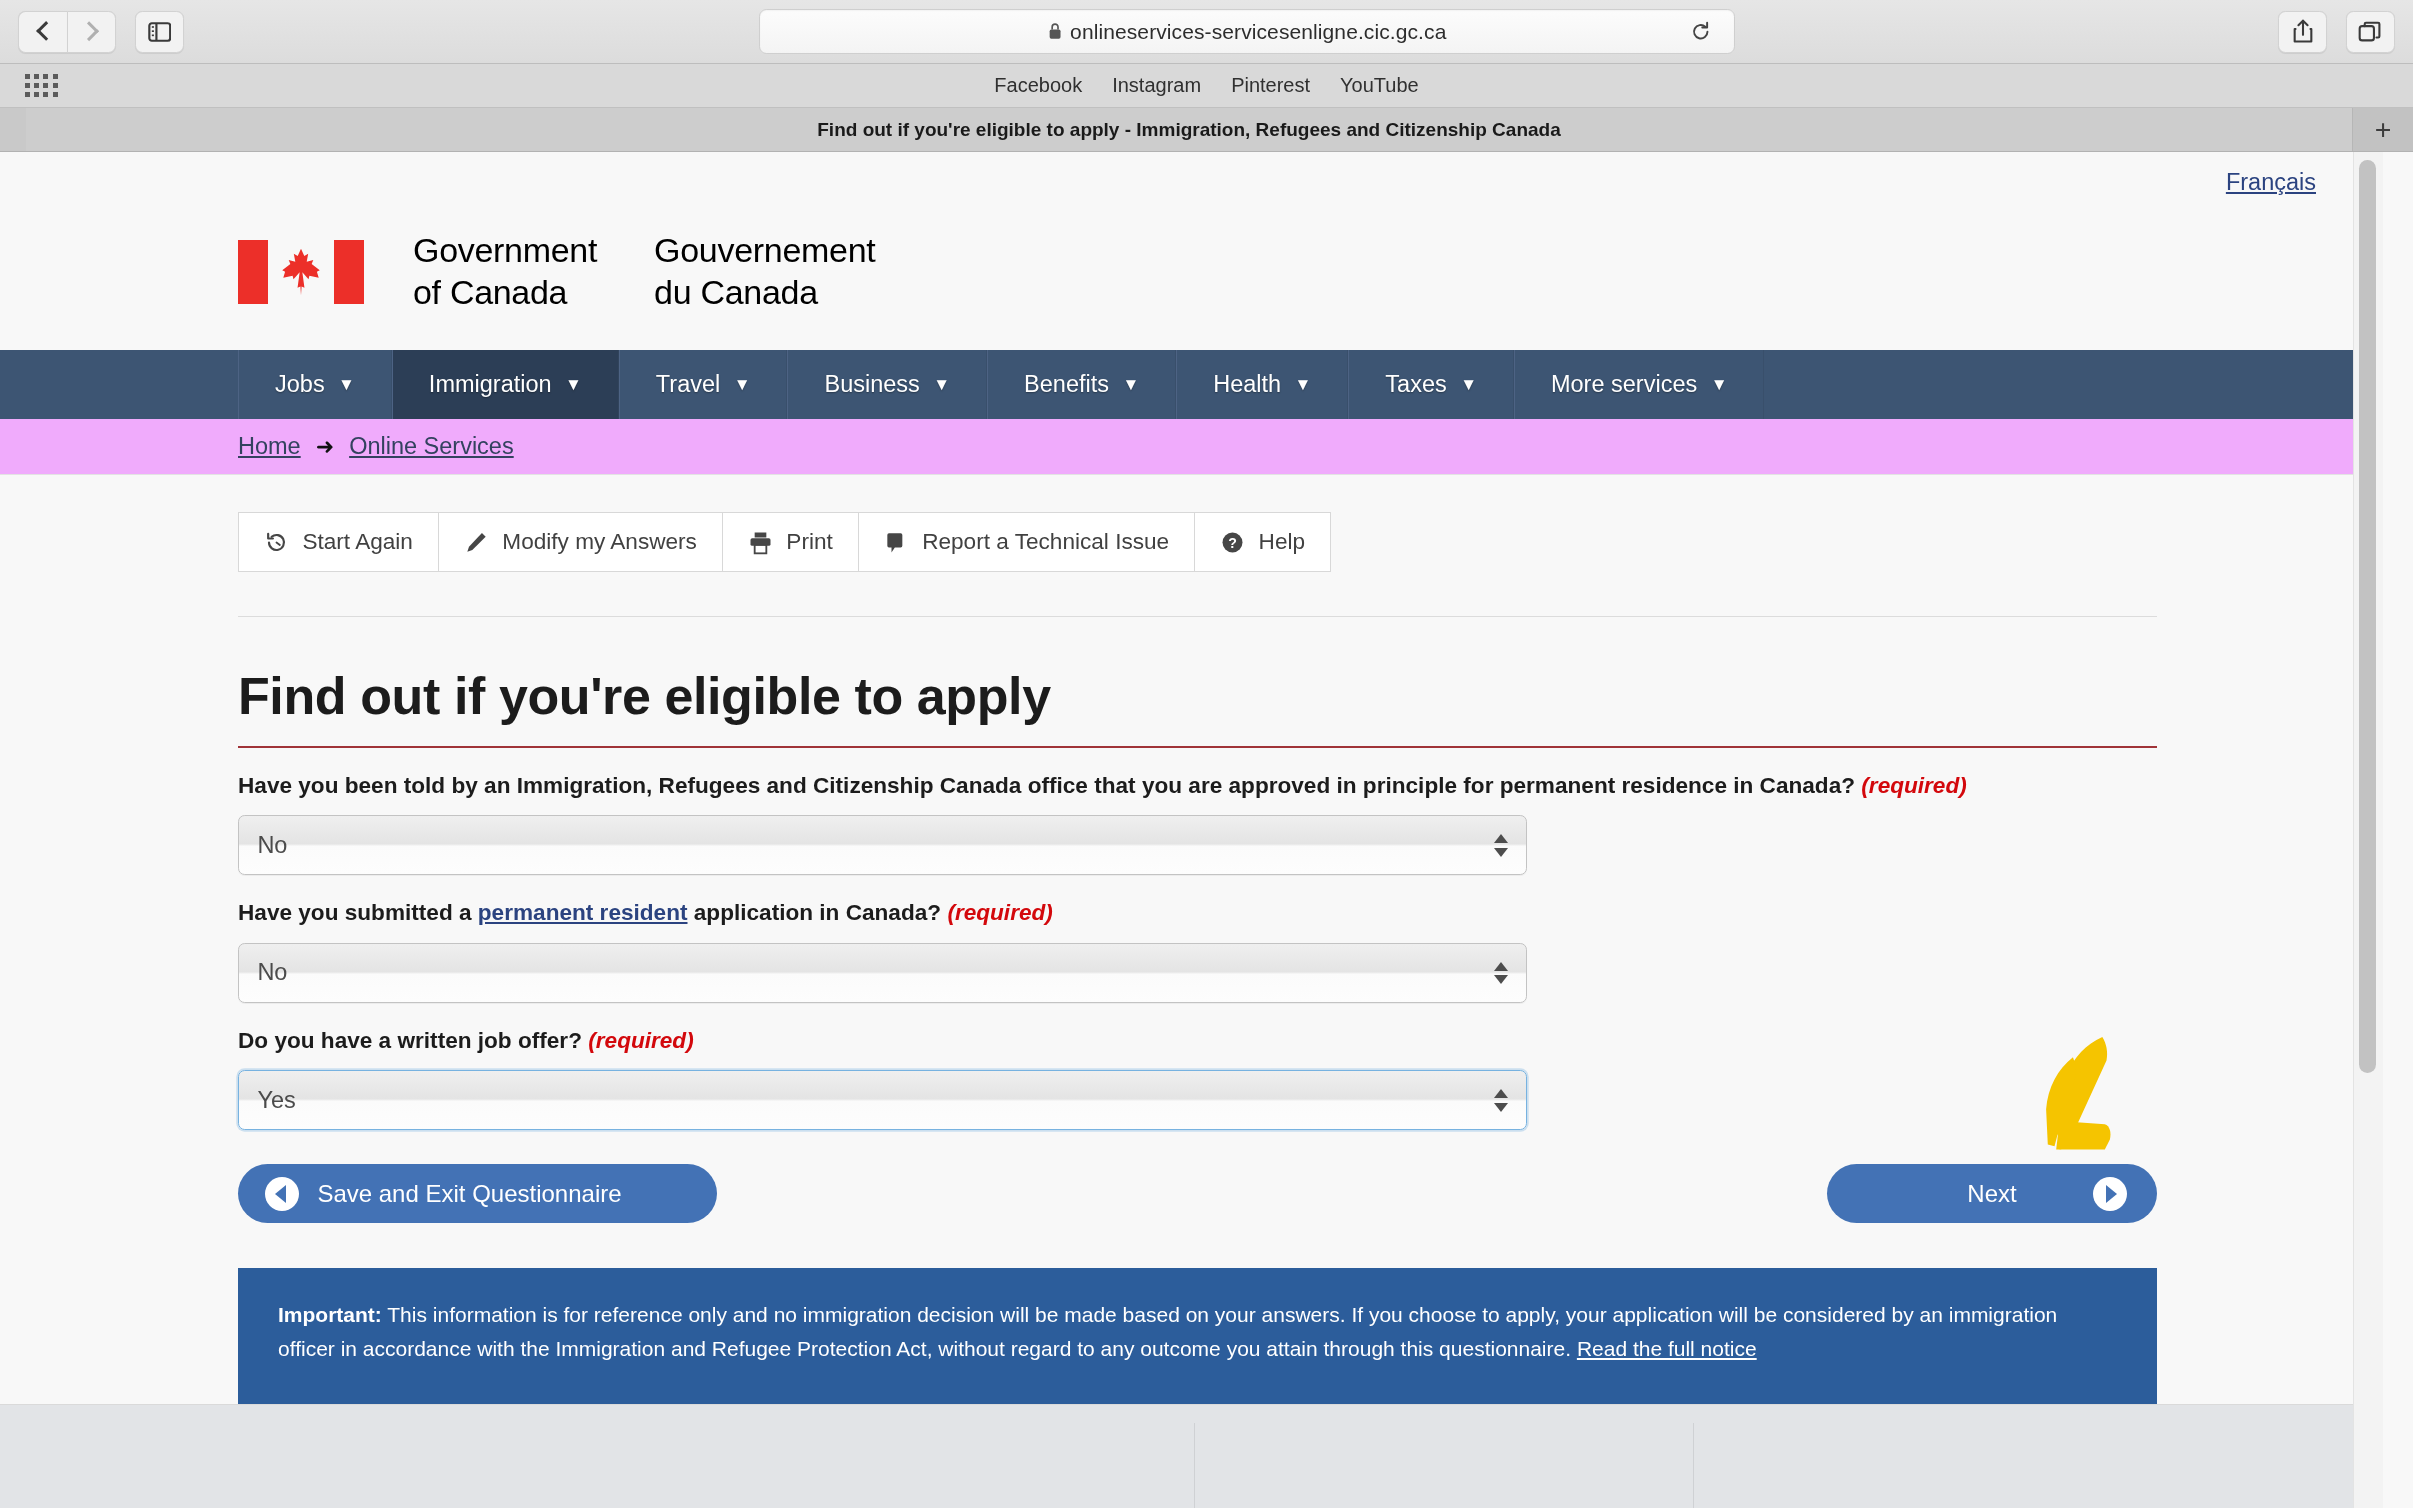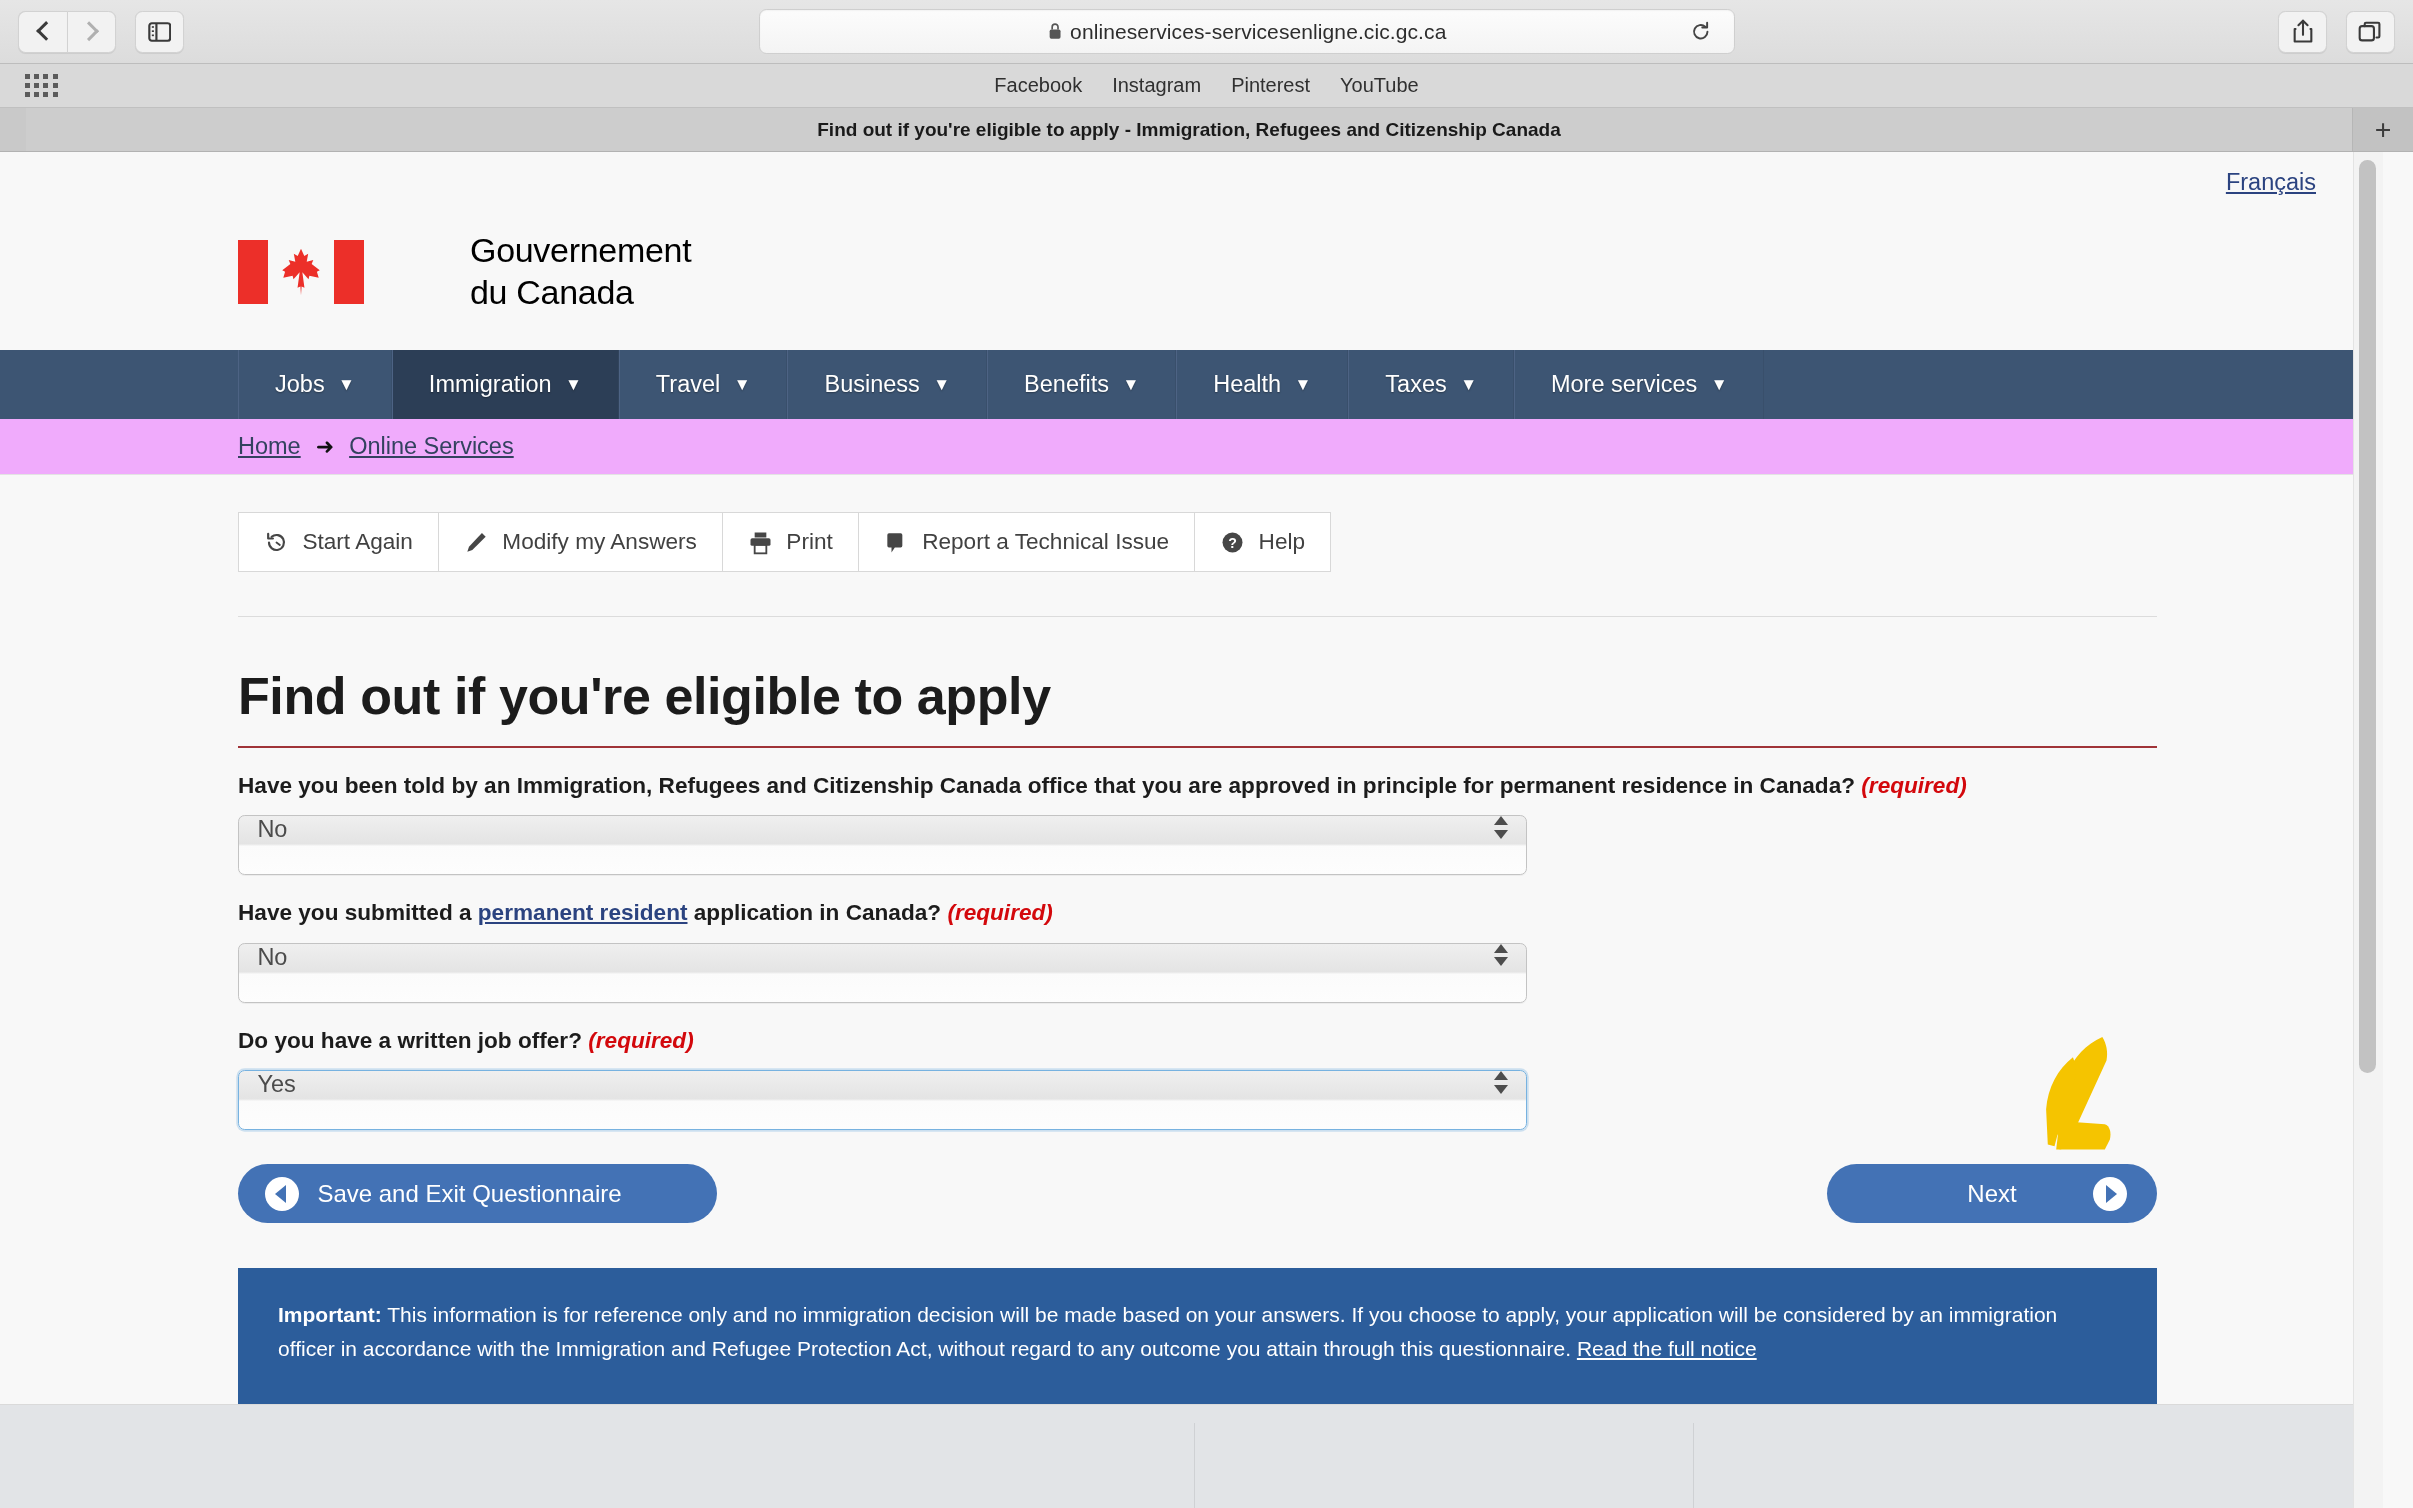--- a/index.html
+++ b/index.html
@@ -152,21 +152,21 @@
   .question { margin-top: 22px; font-size: 22.6px; font-weight: bold; color: #1c1c1c; line-height: 1.42; max-width: 1785px; }
   .req { color: #d3080c; font-style: italic; }
   .inline-link { color: #2b4380; text-decoration: underline; }
 
   .select-wrap { margin-top: 13.4px; width: 1289px; }
   .sel {
     width: 100%; height: 60px;
     background: linear-gradient(180deg,#efefef 0%, #e4e4e4 48%, #fbfbfb 52%, #fdfdfd 100%);
     border: 0.8px solid #c3c3c3;
     border-radius: 6.7px;
-    display: flex; align-items: flex-start;
+    display: flex; align-items: center;
     padding: 0 18.4px;
     font-size: 23.5px; color: #4b4b4b;
     position: relative;
     box-shadow: 0 0.8px 0.8px rgba(0,0,0,0.05);
   }
   .sel.focused { border: 1.7px solid #77b2e0; box-shadow: 0 0 0 1.7px rgba(119,178,224,0.35); }
   .sel-arrows { position: absolute; right: 18.4px; display: flex; flex-direction: column; gap: 4.2px; }
   .ar-up { width: 0; height: 0; border-left: 7.5px solid transparent; border-right: 7.5px solid transparent; border-bottom: 9.2px solid #4d4d4d; }
   .ar-dn { width: 0; height: 0; border-left: 7.5px solid transparent; border-right: 7.5px solid transparent; border-top: 9.2px solid #4d4d4d; }
 
@@ -299,20 +299,24 @@
       <div class="gc-header">
         <div class="gc-brand">
           <span class="flag">
             <span class="bar l"></span>
               <span class="bar r"></span>
             <svg class="leaf" width="45" height="52" viewBox="0 0 60 68">
               <path fill="#ec2f29" d="M30 3 L34.4 12.6 L39.6 9.6 L37.6 20.4 L46.4 18 L44.2 23.4 L55 31.6 L51.2 33.8 L53.6 41.6 L41.2 39 L40 43.6 L31.8 34.4 L34.6 55 L30.8 53.4 L30 65 L29.2 53.4 L25.4 55 L28.2 34.4 L20 43.6 L18.8 39 L6.4 41.6 L8.8 33.8 L5 31.6 L15.8 23.4 L13.6 18 L22.4 20.4 L20.4 9.6 L25.6 12.6 Z"></path>
             </svg>
           </span>
           <span class="gc-words">
+            <span class="gc-en">
+              <span>Government</span><br>
+              <span>of Canada</span>
+            </span>
             <span class="gc-fr">
               <span>Gouvernement</span><br>
               <span>du Canada</span>
             </span>
           </span>
         </div>
       </div>
 
       <div class="mainnav">
         <div class="spacer-l"></div>

